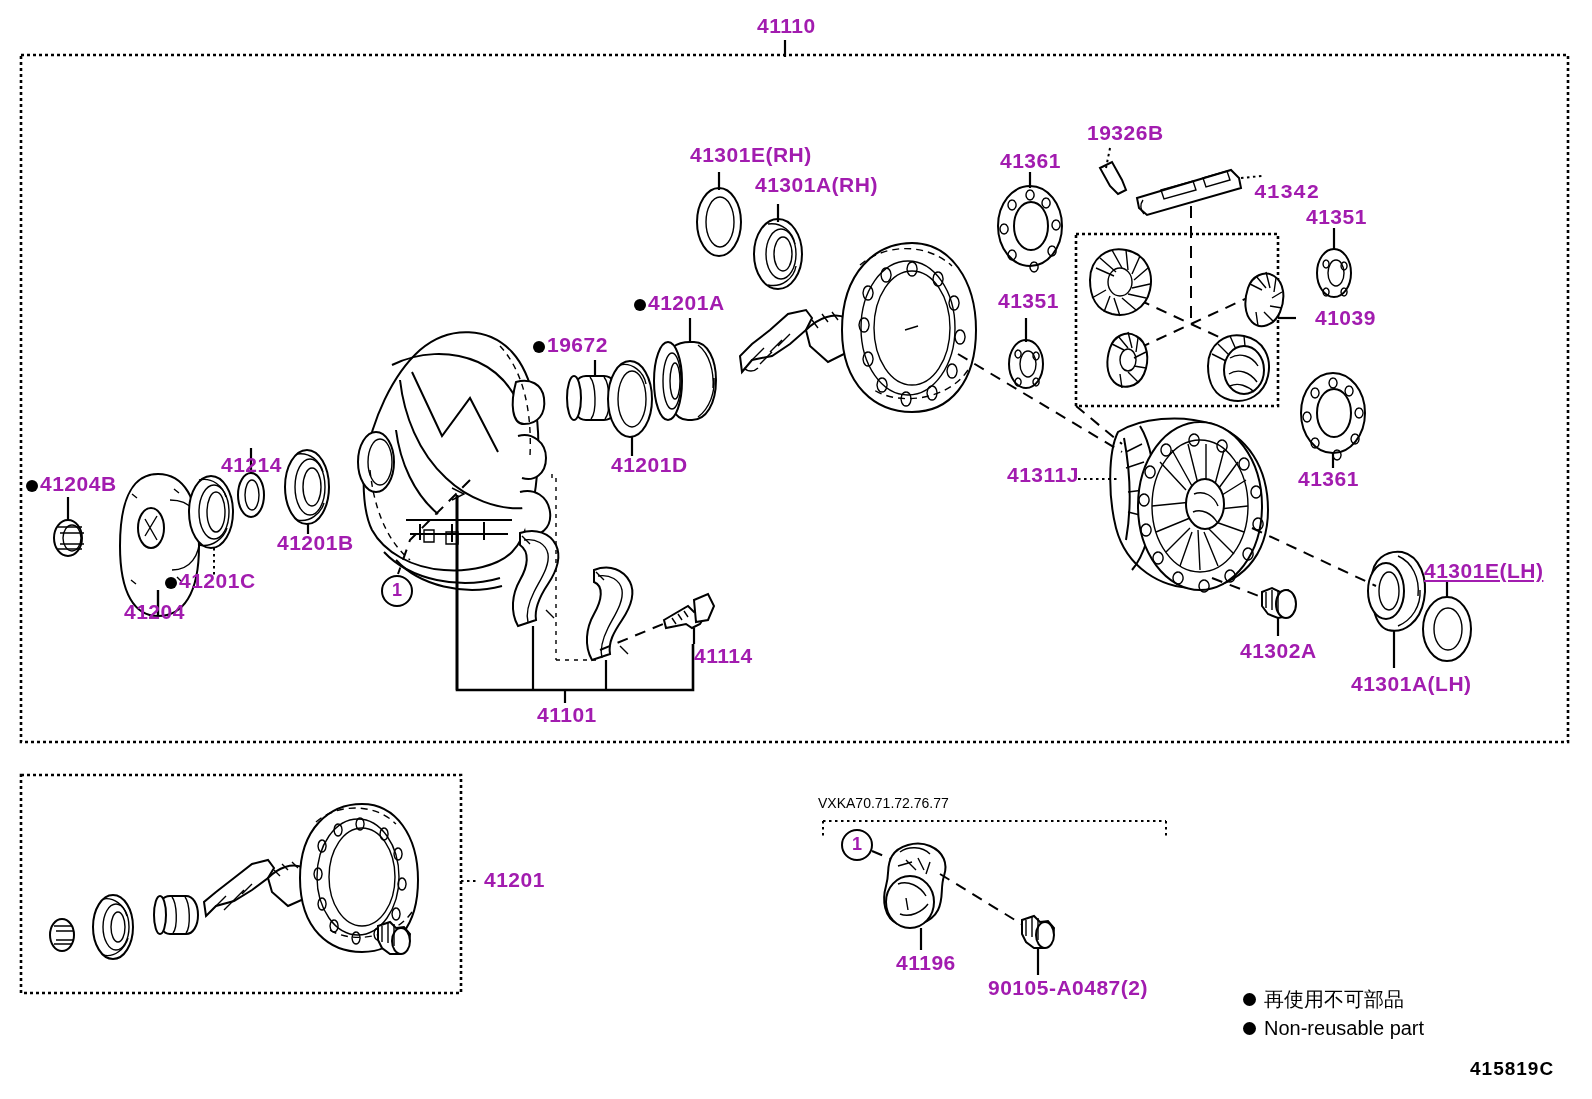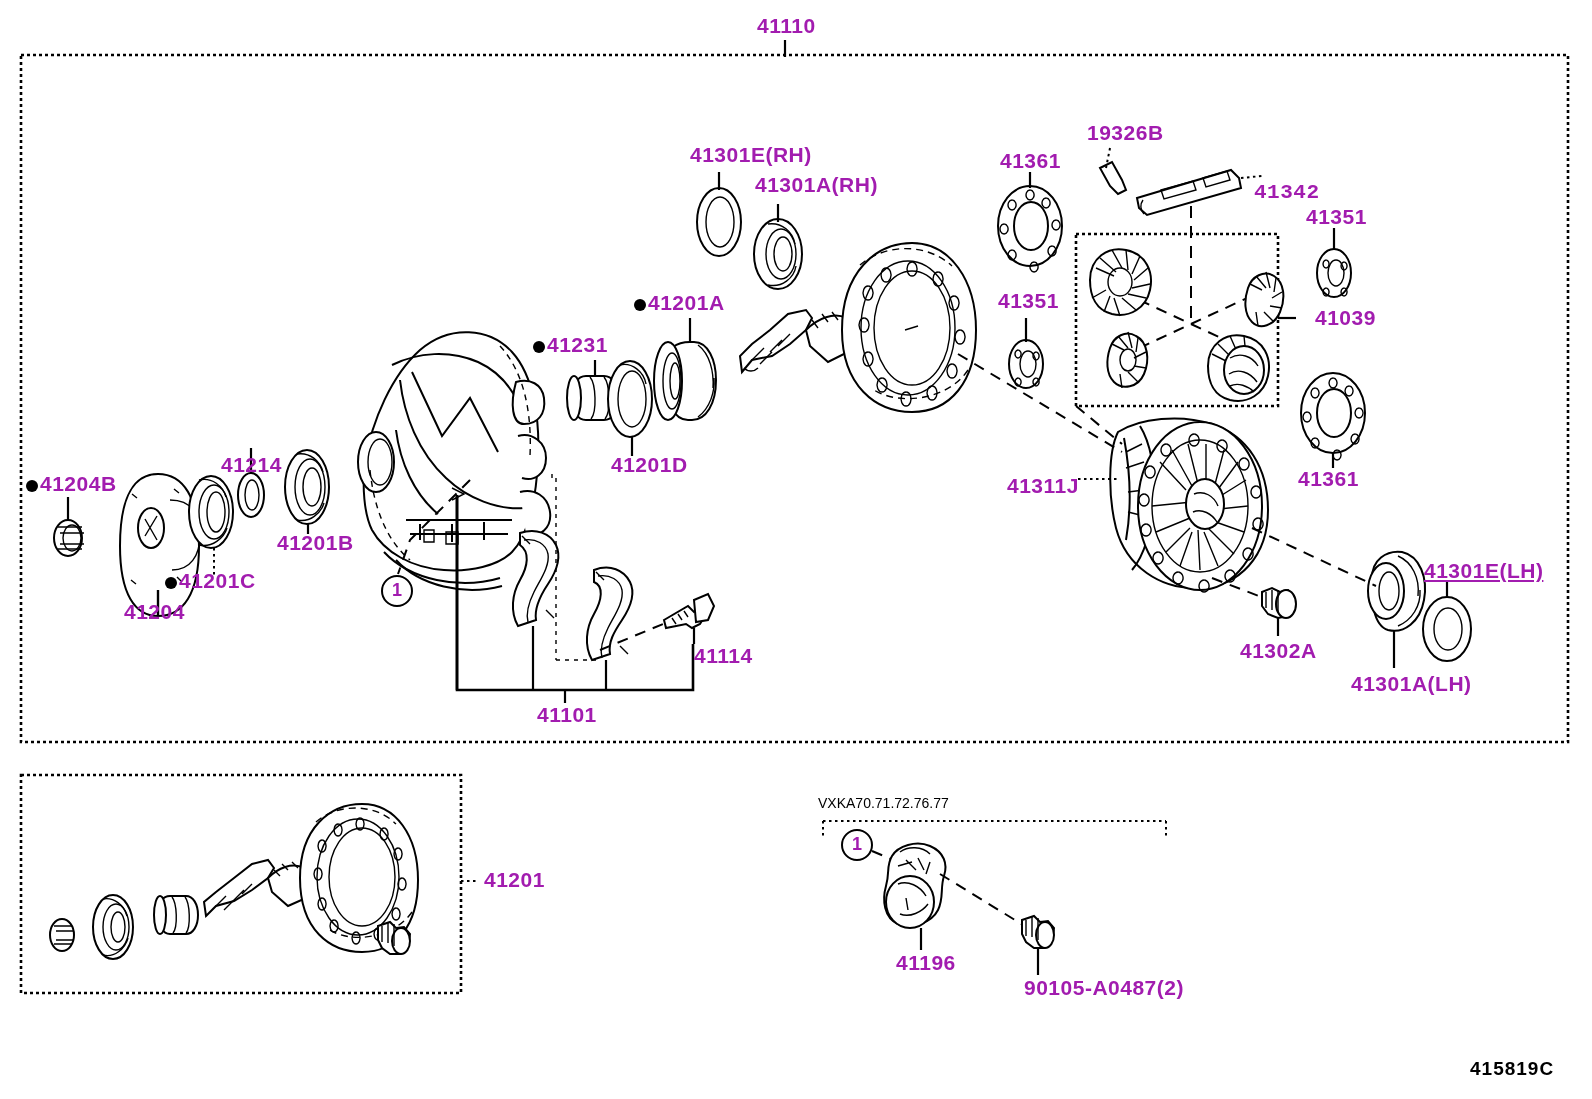--- a/index.html
+++ b/index.html
@@ -407,47 +407,57 @@
   </svg>
 
   <div class="lbl" style="left:757px;top:15px;">41110</div>
 
   <div class="lbl" style="left:26px;top:473px;"><span class="dot"></span><span>41204B</span></div>
   <div class="lbl" style="left:124px;top:601px;">41204</div>
   <div class="lbl" style="left:165px;top:570px;"><span class="dot"></span><span>41201C</span></div>
   <div class="lbl" style="left:221px;top:422px;margin-top:32px;">41214</div>
   <div class="lbl" style="left:277px;top:532px;">41201B</div>
 
-  <div class="lbl" style="left:533px;top:334px;"><span class="dot"></span><span>41231</span></div>
+  <div class="lbl" style="left:533px;top:334px;"><span class="dot"></span><span>19672</span></div>
   <div class="lbl" style="left:611px;top:454px;">41201D</div>
   <div class="lbl" style="left:634px;top:292px;"><span class="dot"></span><span>41201A</span></div>
 
   <div class="lbl" style="left:690px;top:144px;">41301E(RH)</div>
   <div class="lbl" style="left:755px;top:174px;">41301A(RH)</div>
 
   <div class="lbl" style="left:1000px;top:150px;">41361</div>
   <div class="lbl" style="left:1087px;top:122px;">19326B</div>
   <div class="lbl" style="left:1254px;top:182px;font-family:Liberation Mono, monospace;">41342</div>
   <div class="lbl" style="left:998px;top:290px;">41351</div>
   <div class="lbl" style="left:1306px;top:206px;">41351</div>
   <div class="lbl" style="left:1315px;top:307px;">41039</div>
   <div class="lbl" style="left:1298px;top:468px;">41361</div>
 
-  <div class="lbl" style="left:1007px;top:475px;">41311J</div>
+  <div class="lbl" style="left:1007px;top:464px;">41311J</div>
   <div class="lbl" style="left:1240px;top:640px;">41302A</div>
   <div class="lbl" style="left:1424px;top:560px;text-decoration:underline;">41301E(LH)</div>
   <div class="lbl" style="left:1351px;top:673px;">41301A(LH)</div>
 
   <div class="lbl" style="left:654px;top:645px;margin-left:40px;">41114</div>
   <div class="lbl" style="left:537px;top:704px;">41101</div>
 
   <div class="lbl" style="left:392px;top:581px;font-size:18px;">1</div>
   <div class="lbl" style="left:852px;top:835px;font-size:18px;">1</div>
 
   <div class="lbl" style="left:484px;top:869px;">41201</div>
   <div class="vxka" style="left:818px;top:795px;">VXKA70.71.72.76.77</div>
   <div class="lbl" style="left:896px;top:952px;">41196</div>
-  <div class="lbl" style="left:988px;top:977px;margin-left:36px;">90105-A0487(2)</div>
-
+  <div class="lbl" style="left:988px;top:977px;">90105-A0487(2)</div>
+
+  <div class="legend" style="left:1243px;top:985px;">
+    <div class="row">
+      <span class="bullet"></span>
+      <span>再使用不可部品</span>
+    </div>
+    <div class="row">
+      <span class="bullet"></span>
+      <span>Non-reusable part</span>
+    </div>
+  </div>
 
   <div class="code" style="left:1470px;top:1058px;">415819C</div>
 
 </div>
 
 </body></html>

